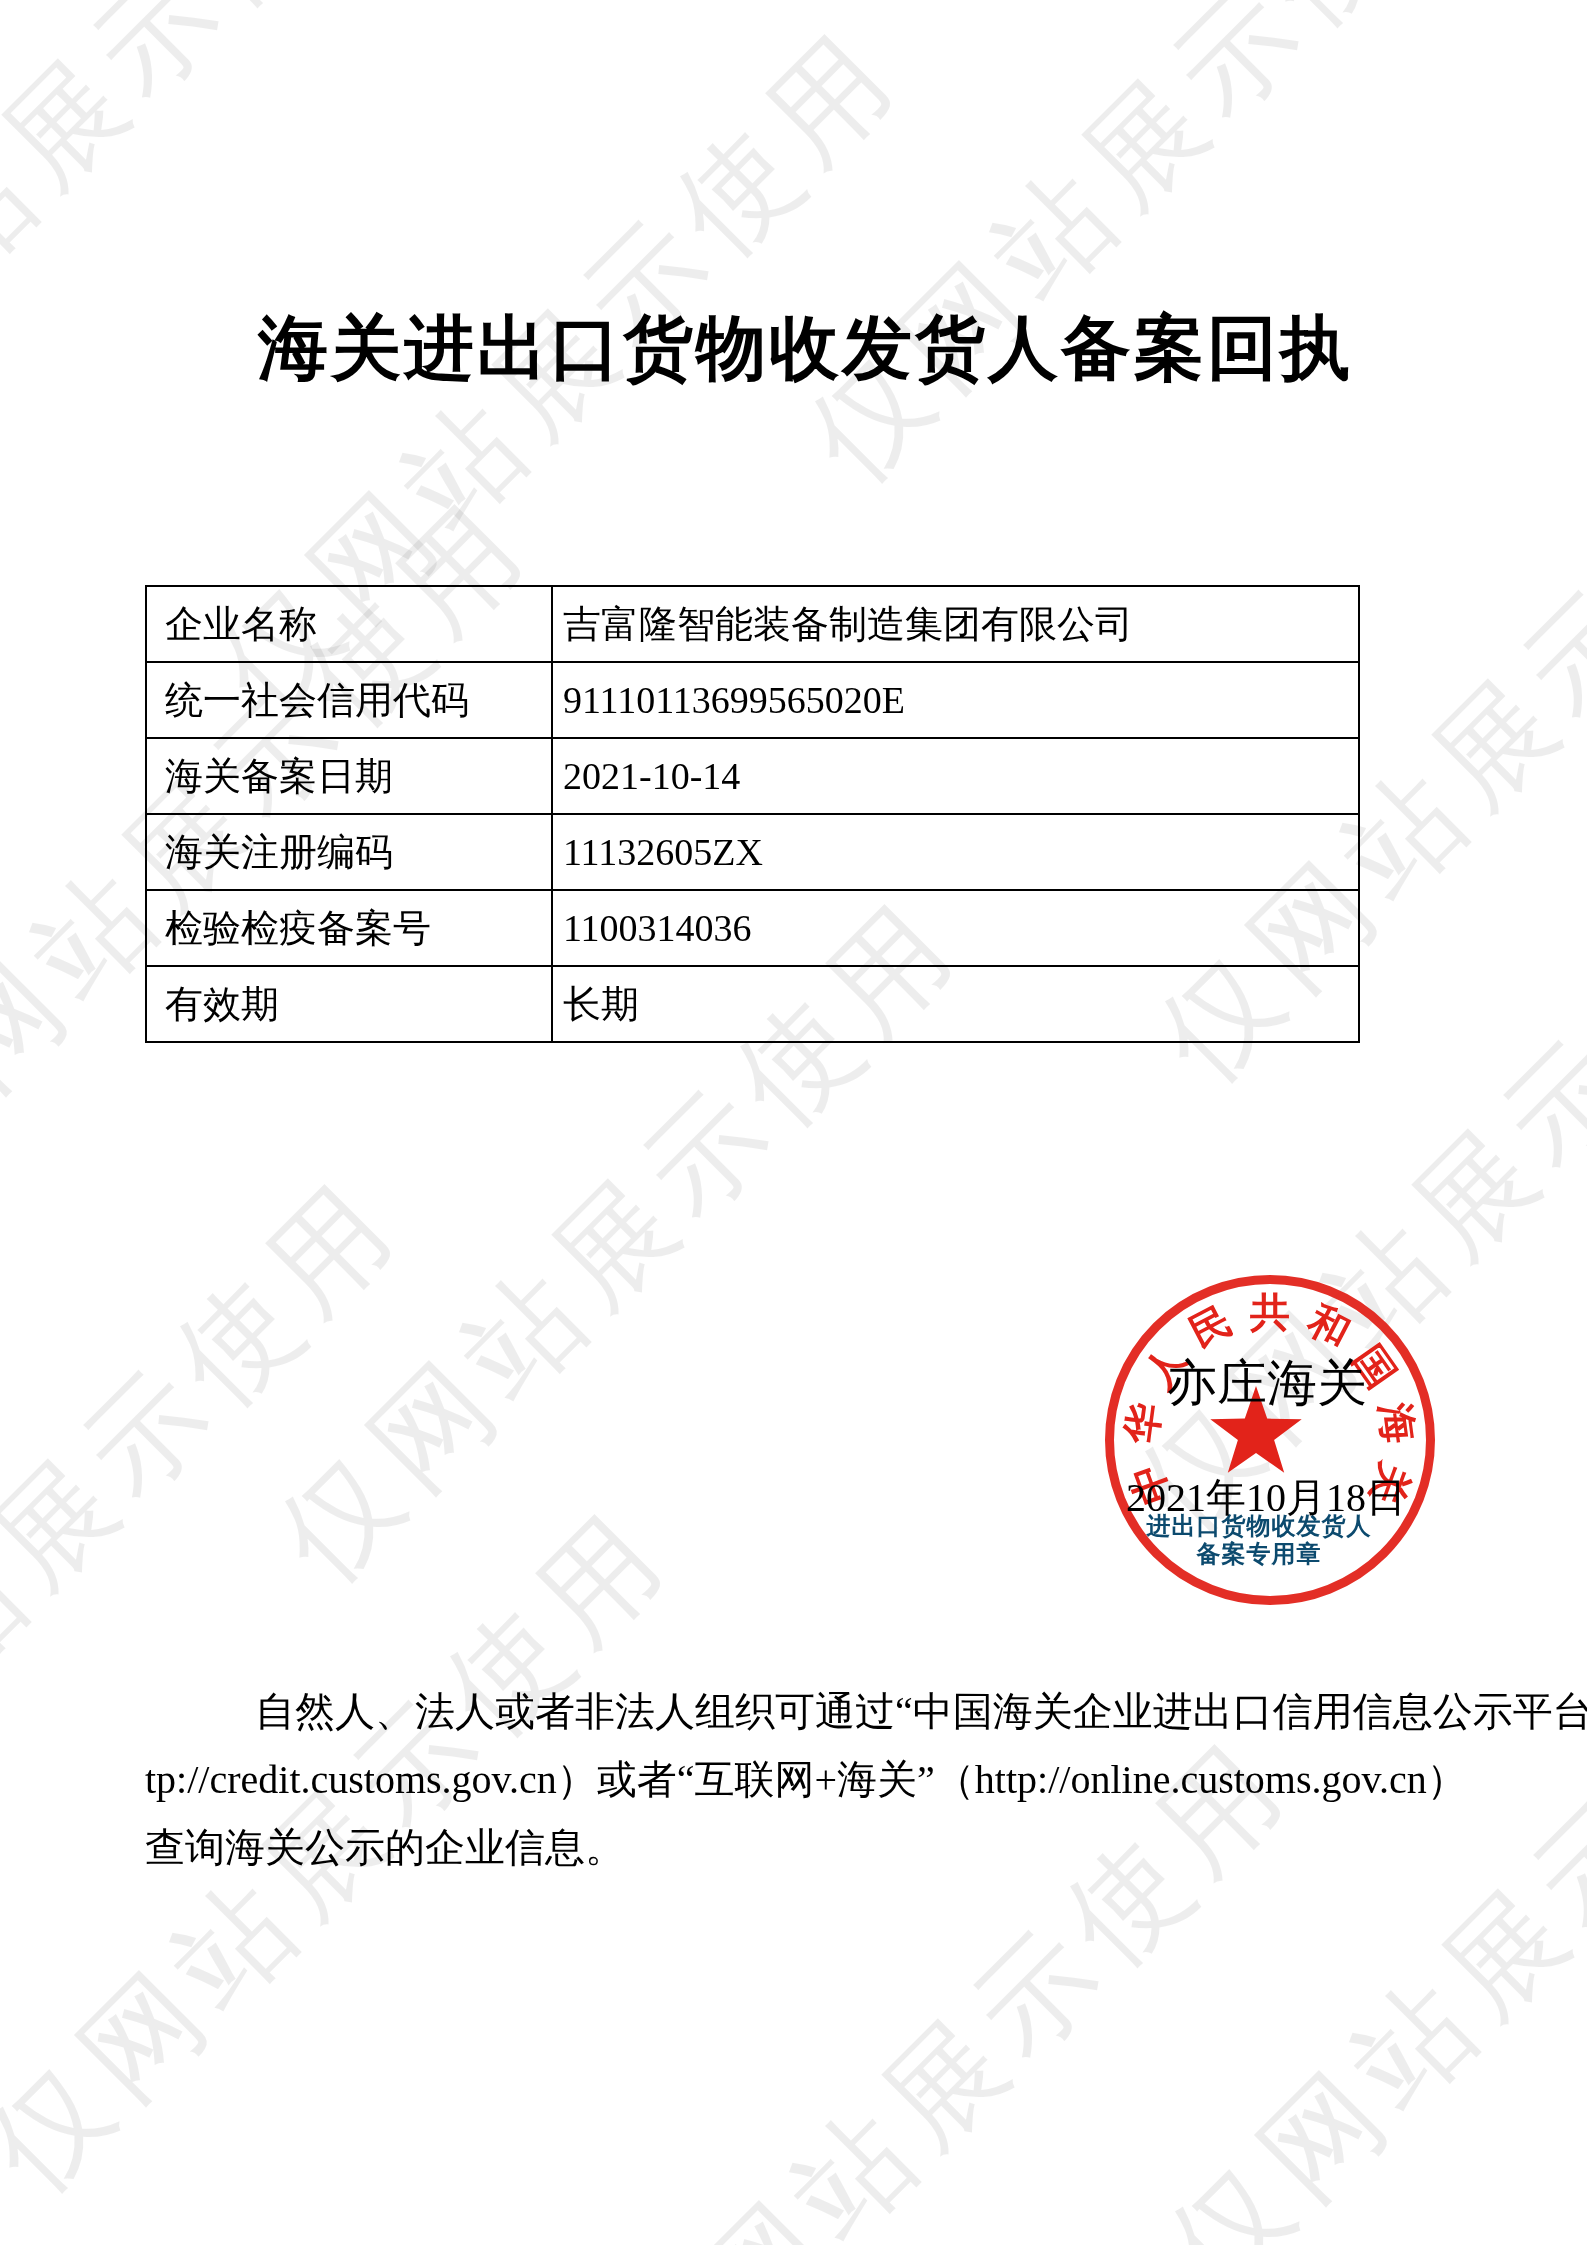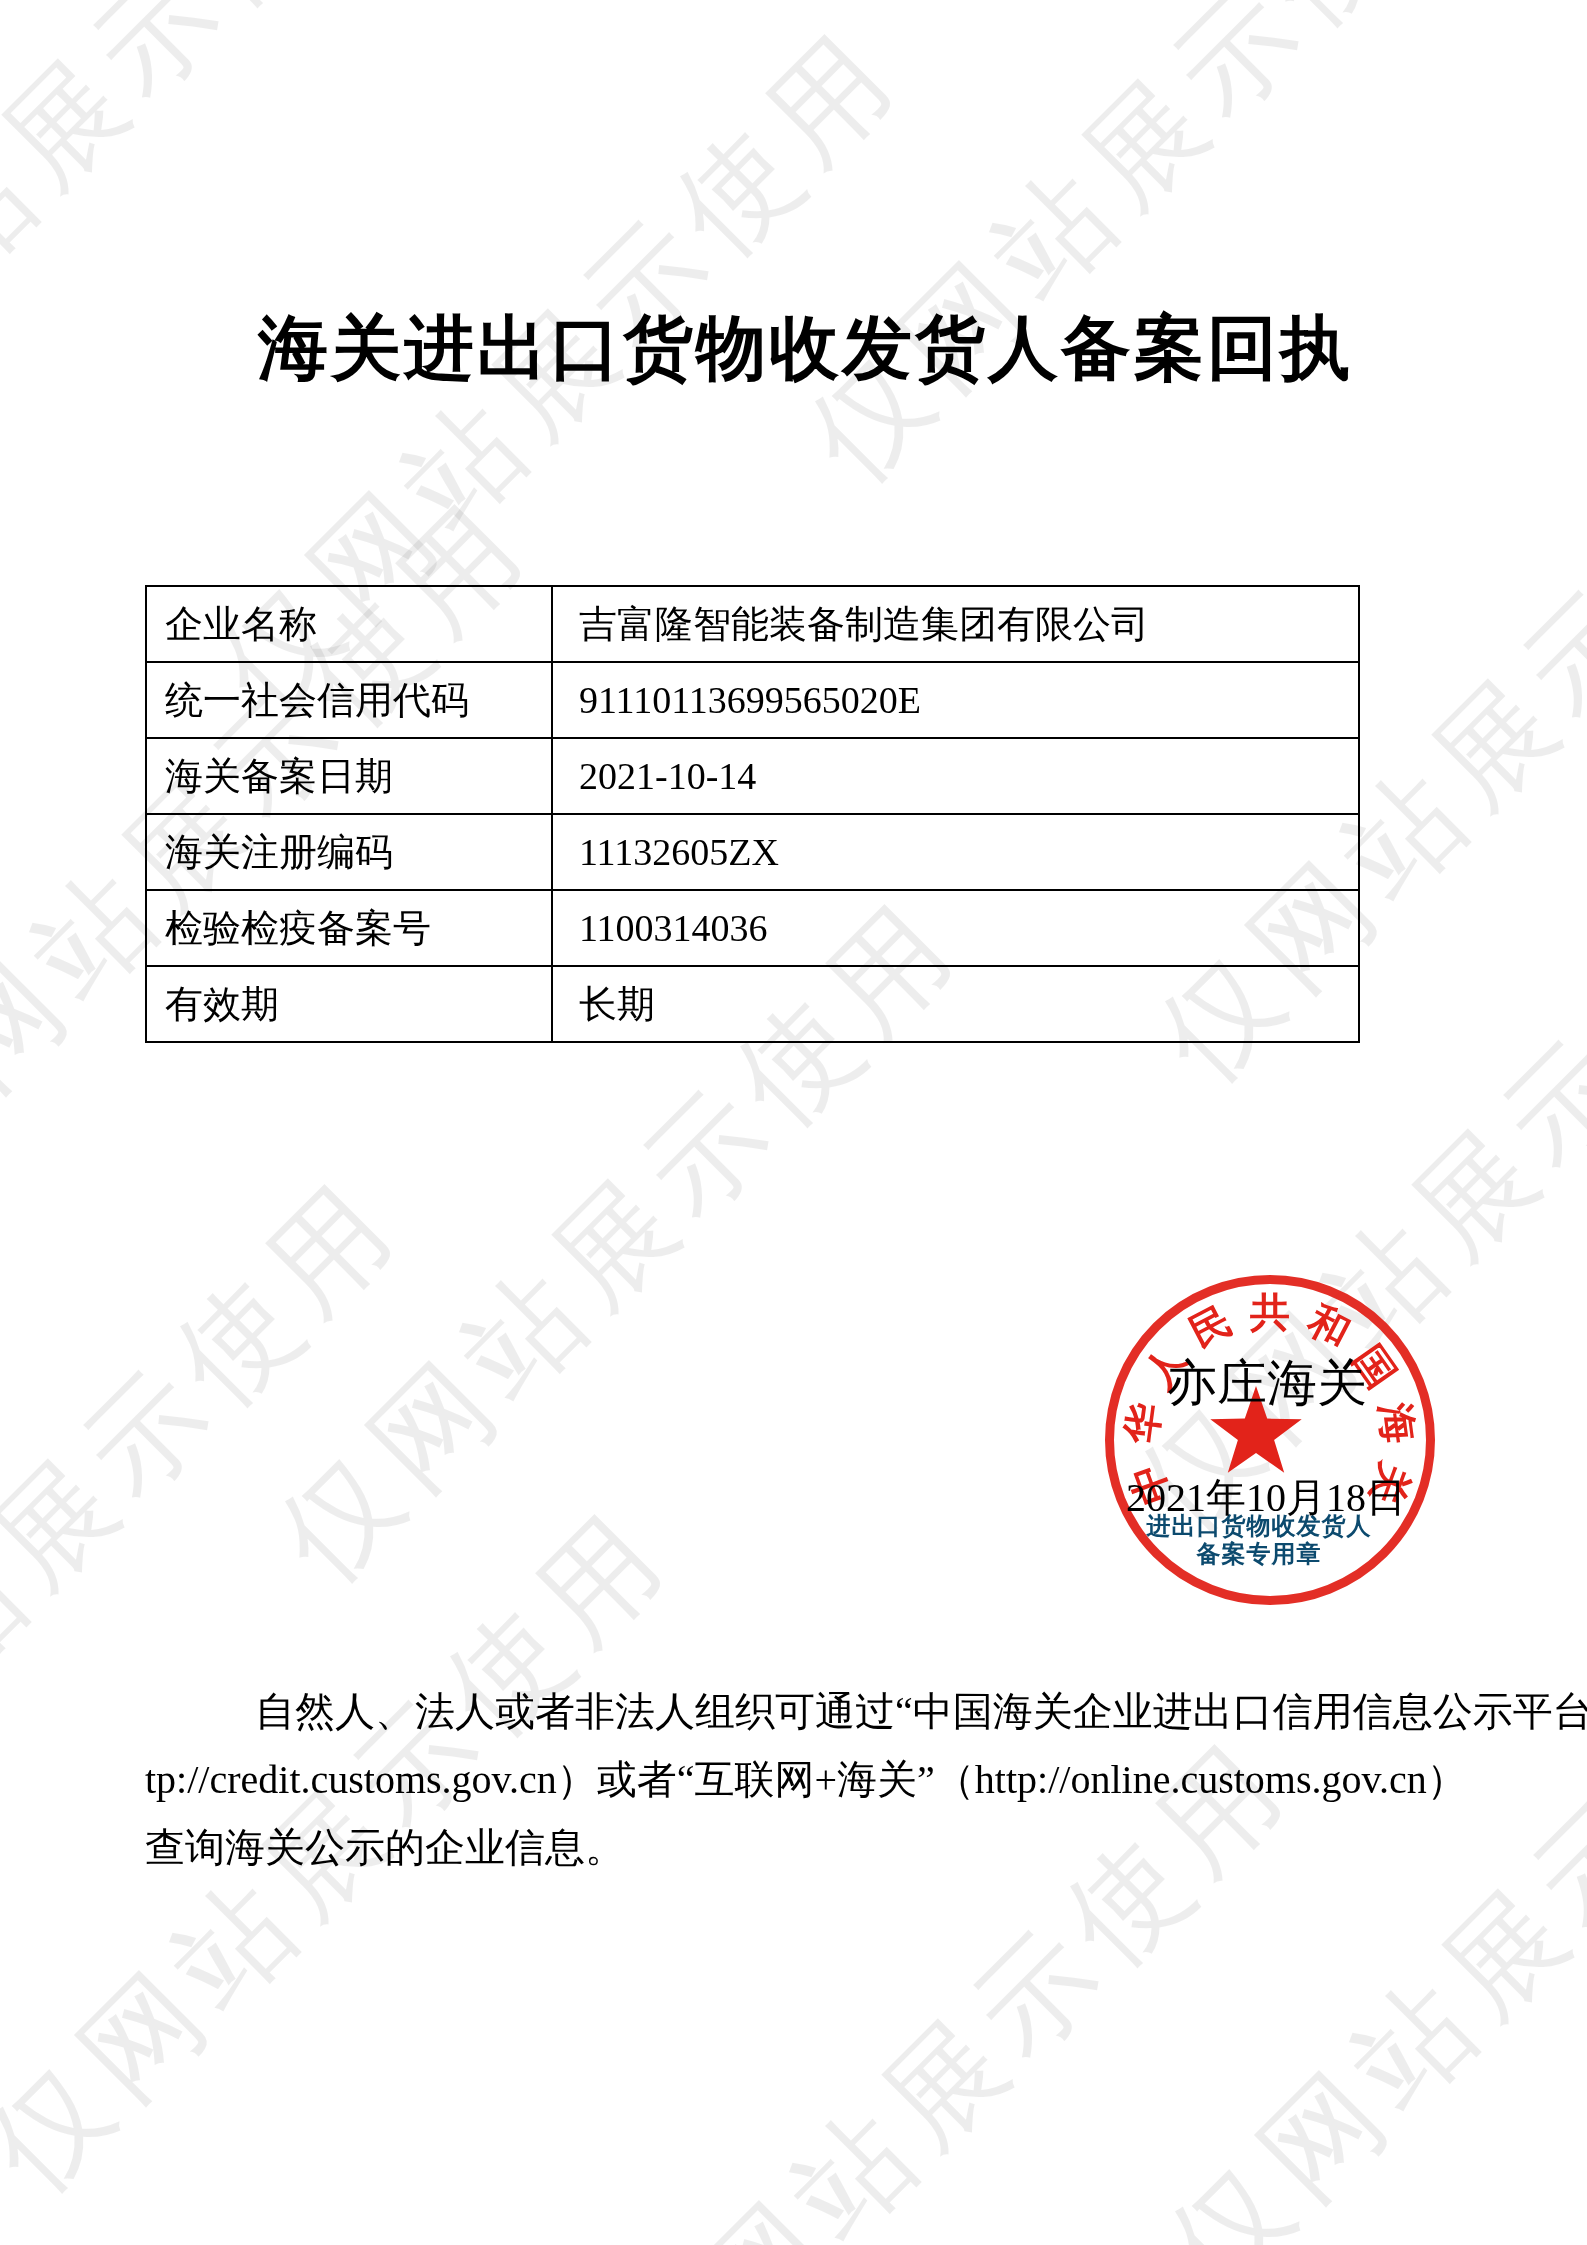--- a/index.html
+++ b/index.html
@@ -44,21 +44,21 @@
     font-size:38px;
   }
   .reg-table td{
     border:2px solid #000;
     height:74px;
     vertical-align:middle;
     padding:0 0 0 18px;
     overflow:hidden;
   }
   .reg-table td.c1{width:386px;}
-  .reg-table td.c2{padding-left:26px;}
+  .reg-table td.c2{padding-left:10px;}
   
   .seal{position:absolute;z-index:3;left:0;top:0;}
   .seal-ring{
     position:absolute;
     left:1105px;top:1275px;
     width:330px;height:330px;
     border:9px solid #e2231a;
     border-radius:50%;
     box-sizing:border-box;
     opacity:.95;

